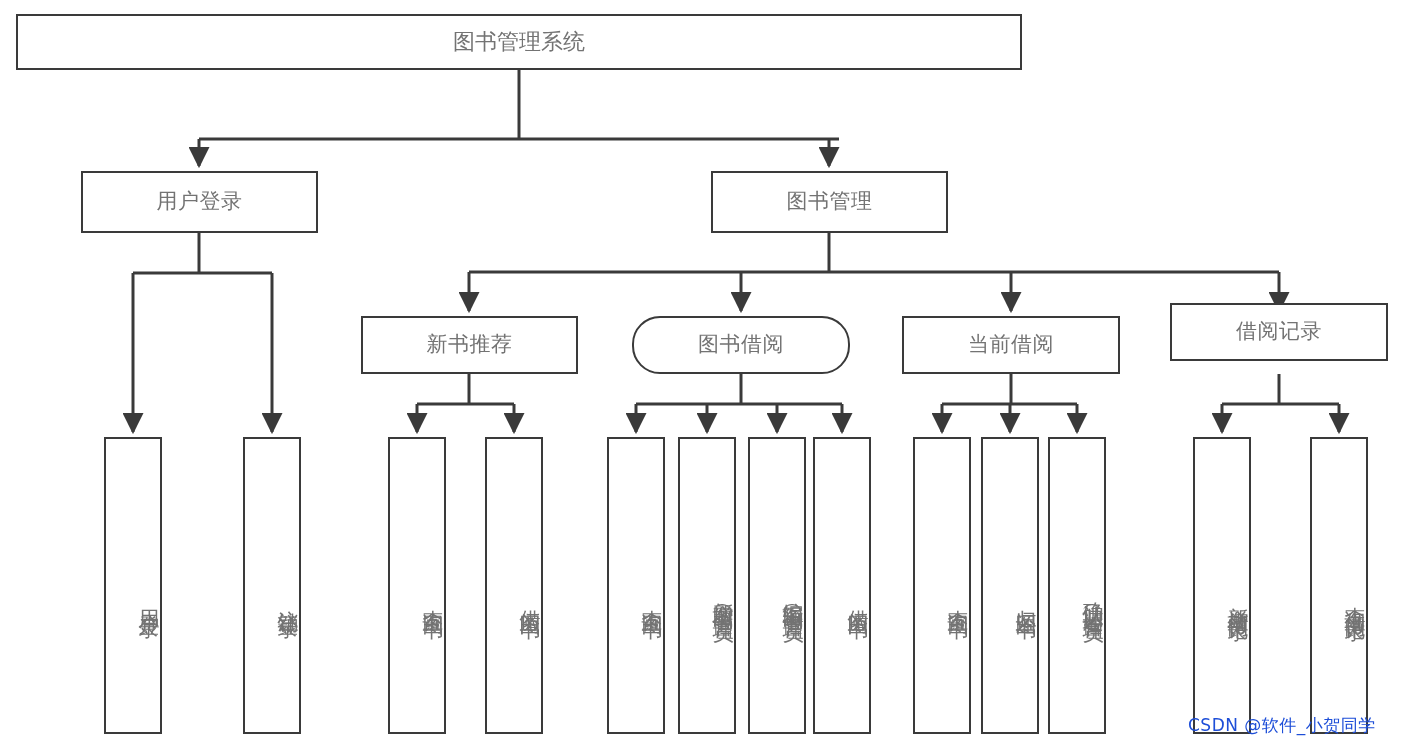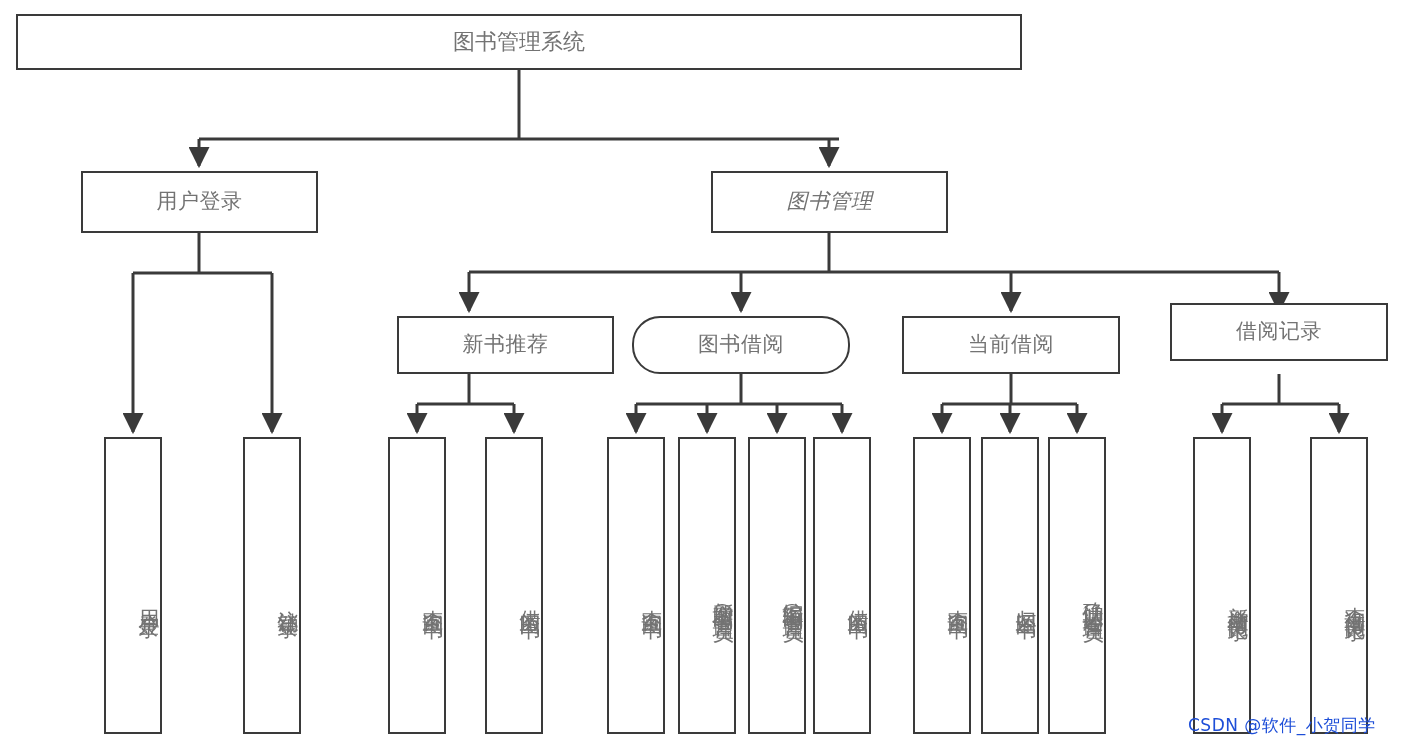--- a/index.html
+++ b/index.html
@@ -123,25 +123,25 @@
     </g>
   </svg>
 
   <div class="node root" style="left:16px; top:14px; width:1006px; height:56px;">
     <span>图书管理系统</span>
   </div>
 
   <div class="node h" style="left:81px; top:171px; width:237px; height:62px;">
     <span>用户登录</span>
   </div>
-  <div class="node h" style="left:711px; top:171px; width:237px; height:62px;font-style:italic;">
+  <div class="node h" style="left:711px; top:171px; width:237px; height:62px;">
     <span>图书管理</span>
   </div>
 
-  <div class="node h" style="left:361px; top:316px; width:217px; height:58px;margin-left:36px;">
+  <div class="node h" style="left:361px; top:316px; width:217px; height:58px;">
     <span>新书推荐</span>
   </div>
   <div class="node h" style="left:632px; top:316px; width:218px; height:58px;border-radius:28px;">
     <span>图书借阅</span>
   </div>
   <div class="node h" style="left:902px; top:316px; width:218px; height:58px;">
     <span>当前借阅</span>
   </div>
   <div class="node h" style="left:1170px; top:303px; width:218px; height:58px;">
     <span>借阅记录</span>

